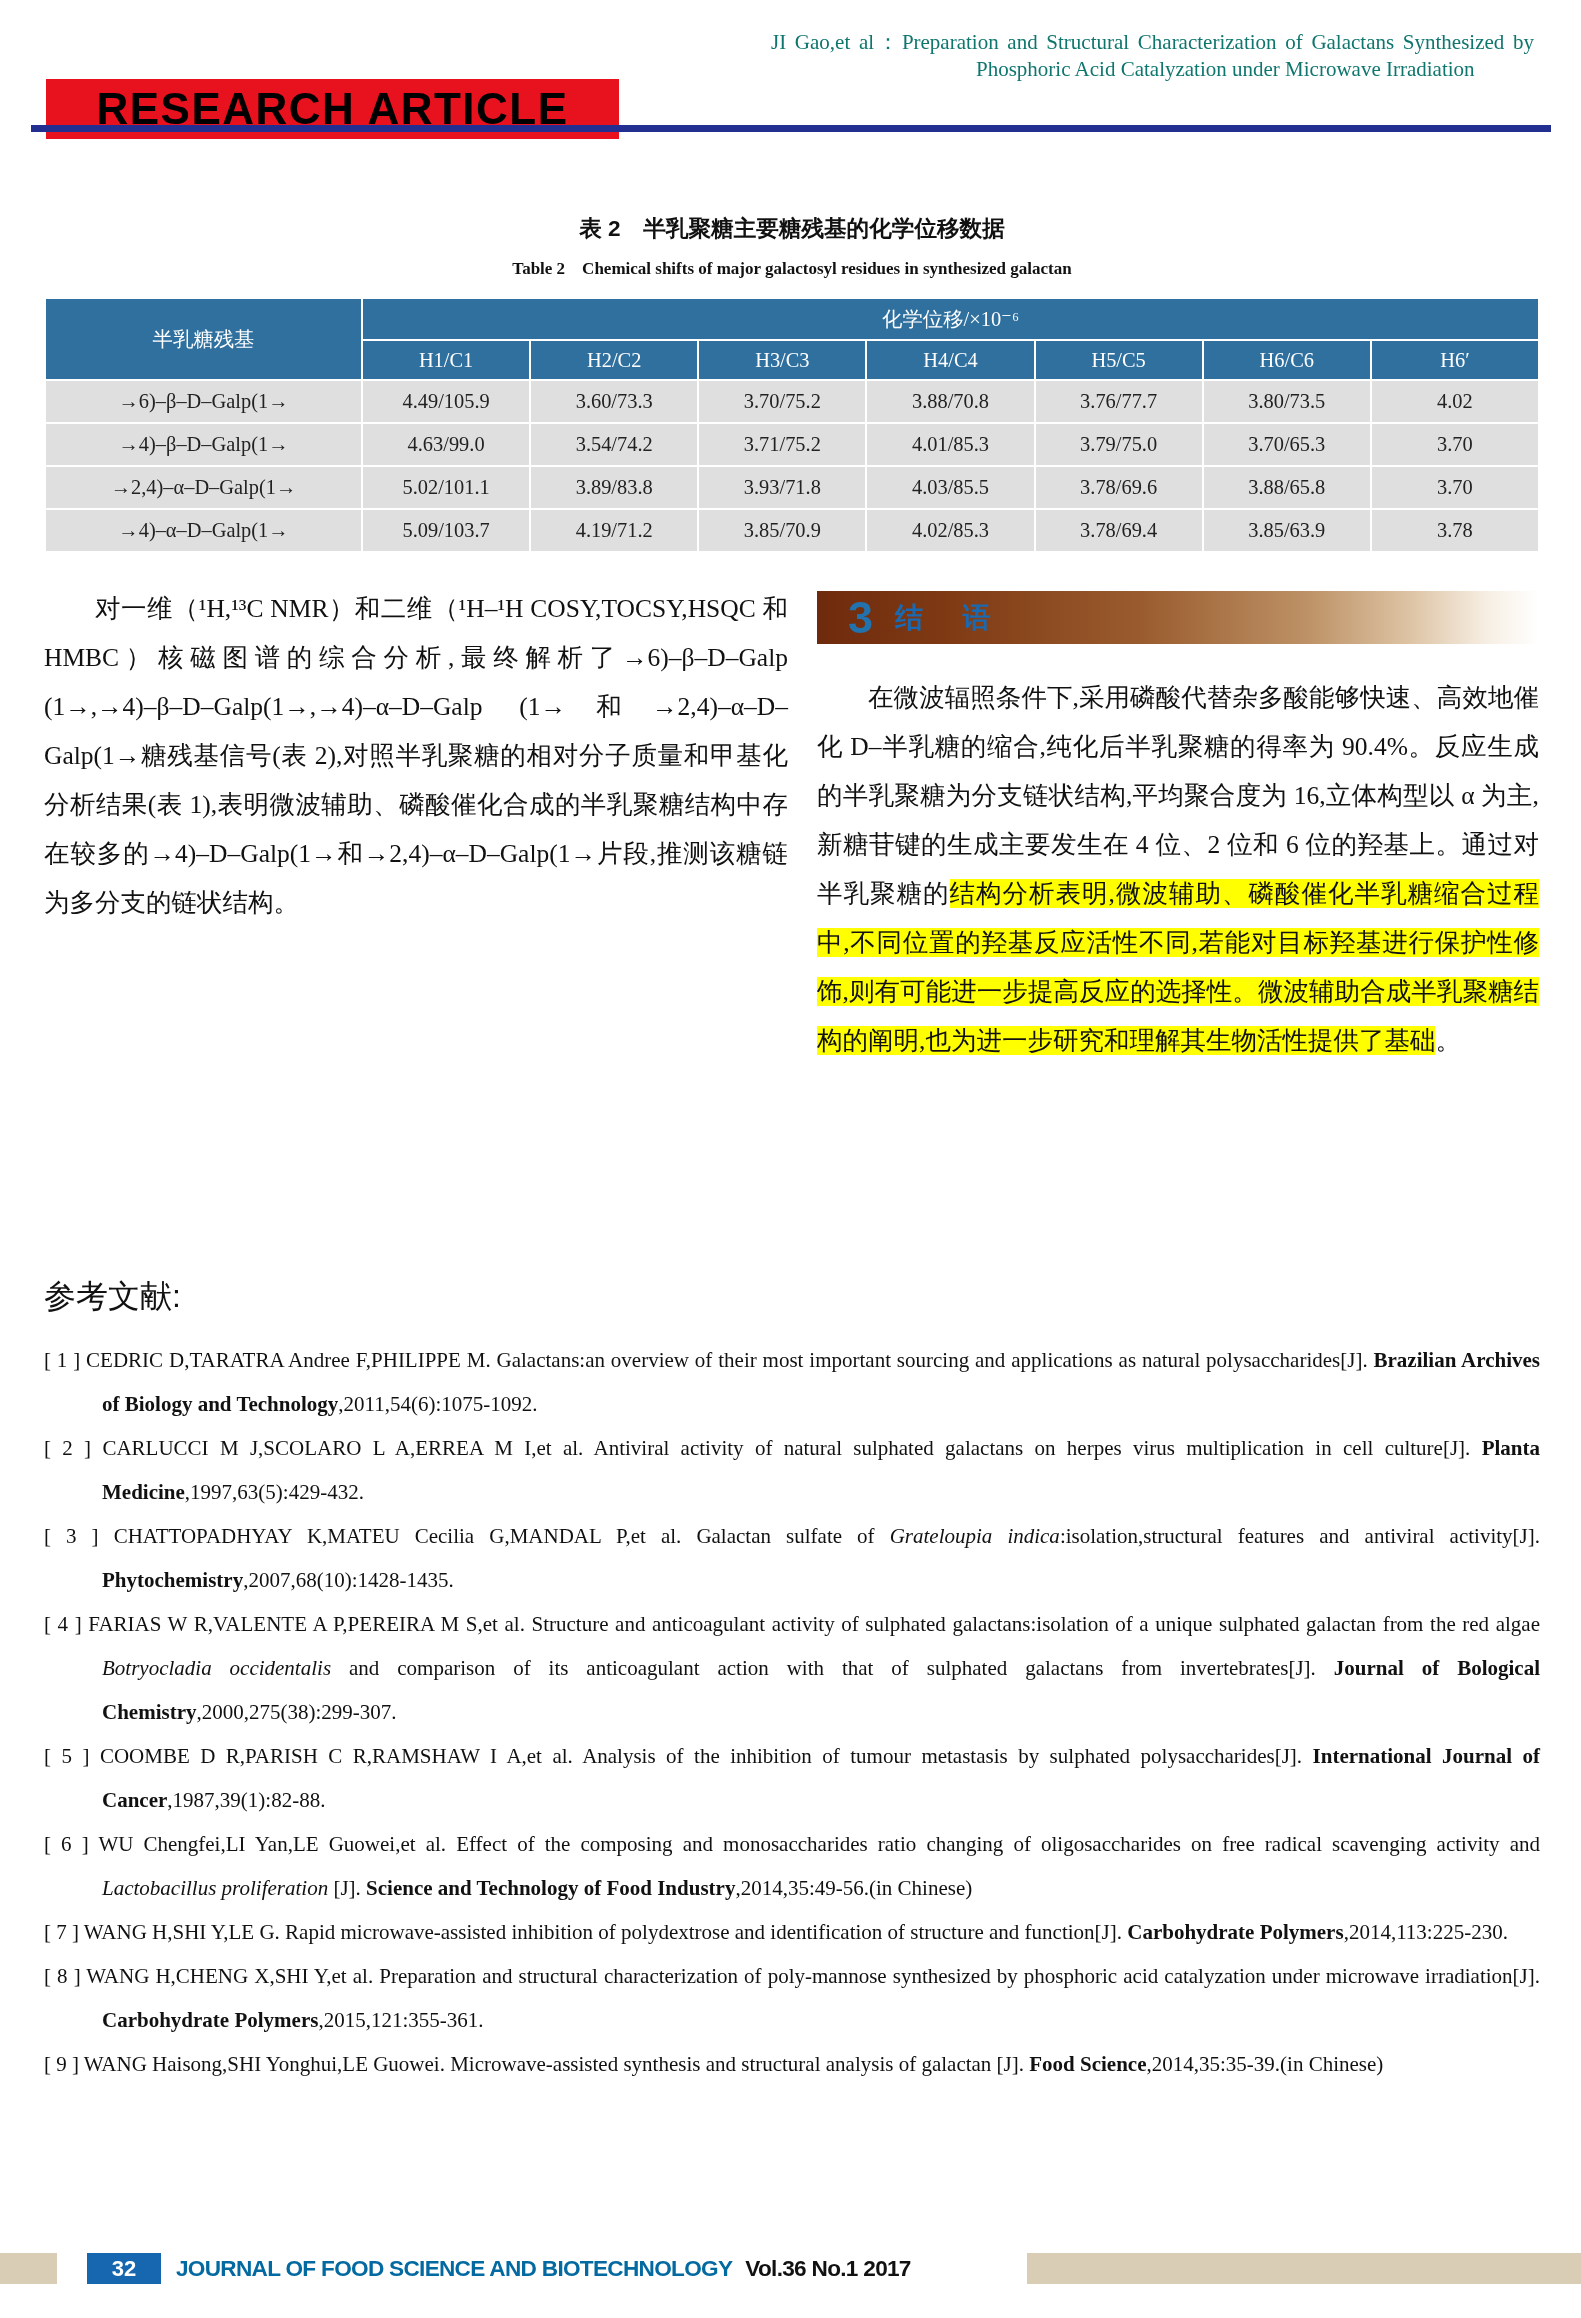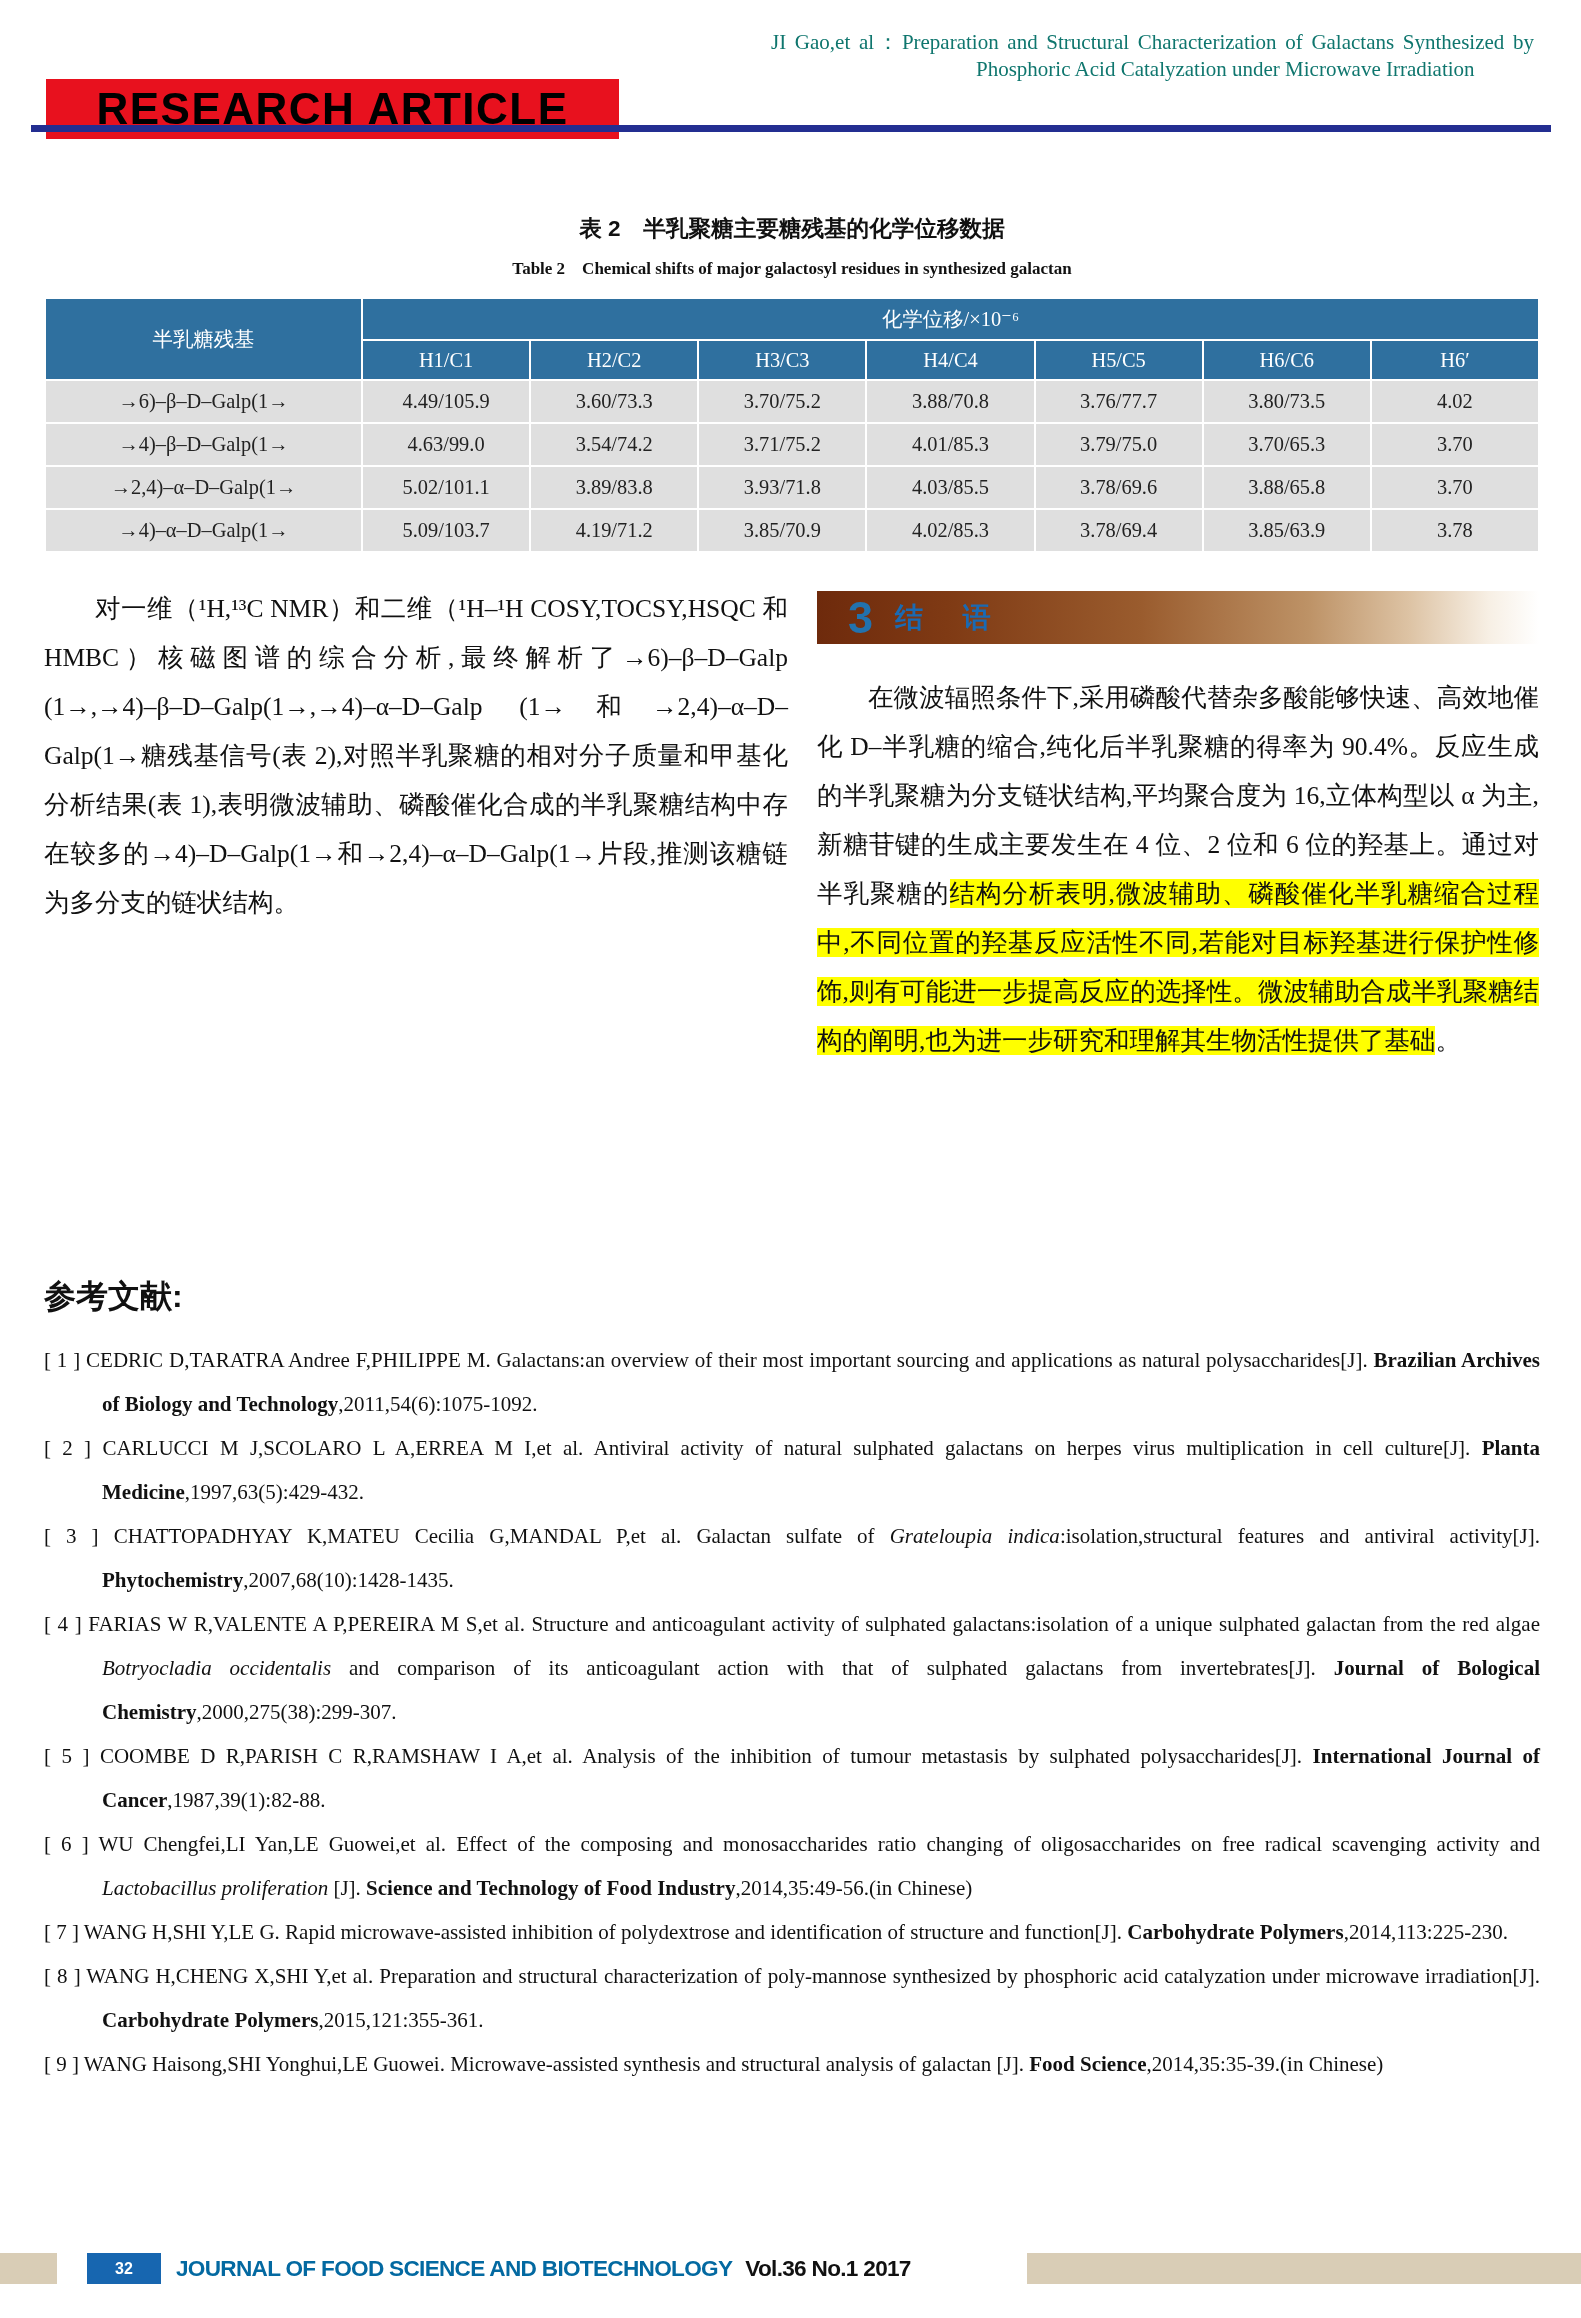--- a/index.html
+++ b/index.html
@@ -90,40 +90,40 @@
     color:#1a6ab3; font-family:"Liberation Sans","DejaVu Sans",sans-serif;
     font-weight:bold; font-size:28px; margin-left:22px; letter-spacing:16px; line-height:1;
   }
   .col-right p.conclusion { margin-top:29px; }
   mark.hl { background:#ffff00; color:inherit; }
 
   
   .refs { position:absolute; left:44px; top:1275px; width:1496px; }
   .refs h2 {
     font-family:"Liberation Sans","DejaVu Sans",sans-serif;
-    font-weight:bold; font-size:32px; color:#111; margin-bottom:19px;
+    font-weight:normal; font-size:32px; color:#111; margin-bottom:19px;
   }
   .refs ol { list-style:none; }
   .refs li {
     font-size:21px; line-height:44px; text-align:justify;
     padding-left:58px; text-indent:-58px; color:#111;
   }
   .refs .ref-label { display:inline; }
   .refs b { font-weight:bold; }
   .refs i { font-style:italic; }
 
   
   .page-footer { position:absolute; left:0; top:2253px; width:1582px; height:31px; }
   .beige-left  { position:absolute; left:0; top:0; width:57px; height:31px; background:#d9cdb6; }
   .beige-right { position:absolute; left:1027px; right:0; top:0; height:31px; background:#d9cdb6; }
   .pageno {
     position:absolute; left:87px; top:0; width:74px; height:31px;
     background:#1766b0; color:#ffffff;
     font-family:"Liberation Sans","DejaVu Sans",sans-serif;
-    font-weight:bold; font-size:16px;
+    font-weight:bold; font-size:22px;
     display:flex; align-items:center; justify-content:center;
   }
   .journal-line {
     position:absolute; left:176px; top:0; height:31px;
     display:flex; align-items:center; gap:13px; white-space:nowrap;
   }
   .jname {
     color:#0369a1; font-family:"Liberation Sans","DejaVu Sans",sans-serif;
     font-weight:bold; font-size:22.6px; letter-spacing:-0.7px;
   }

